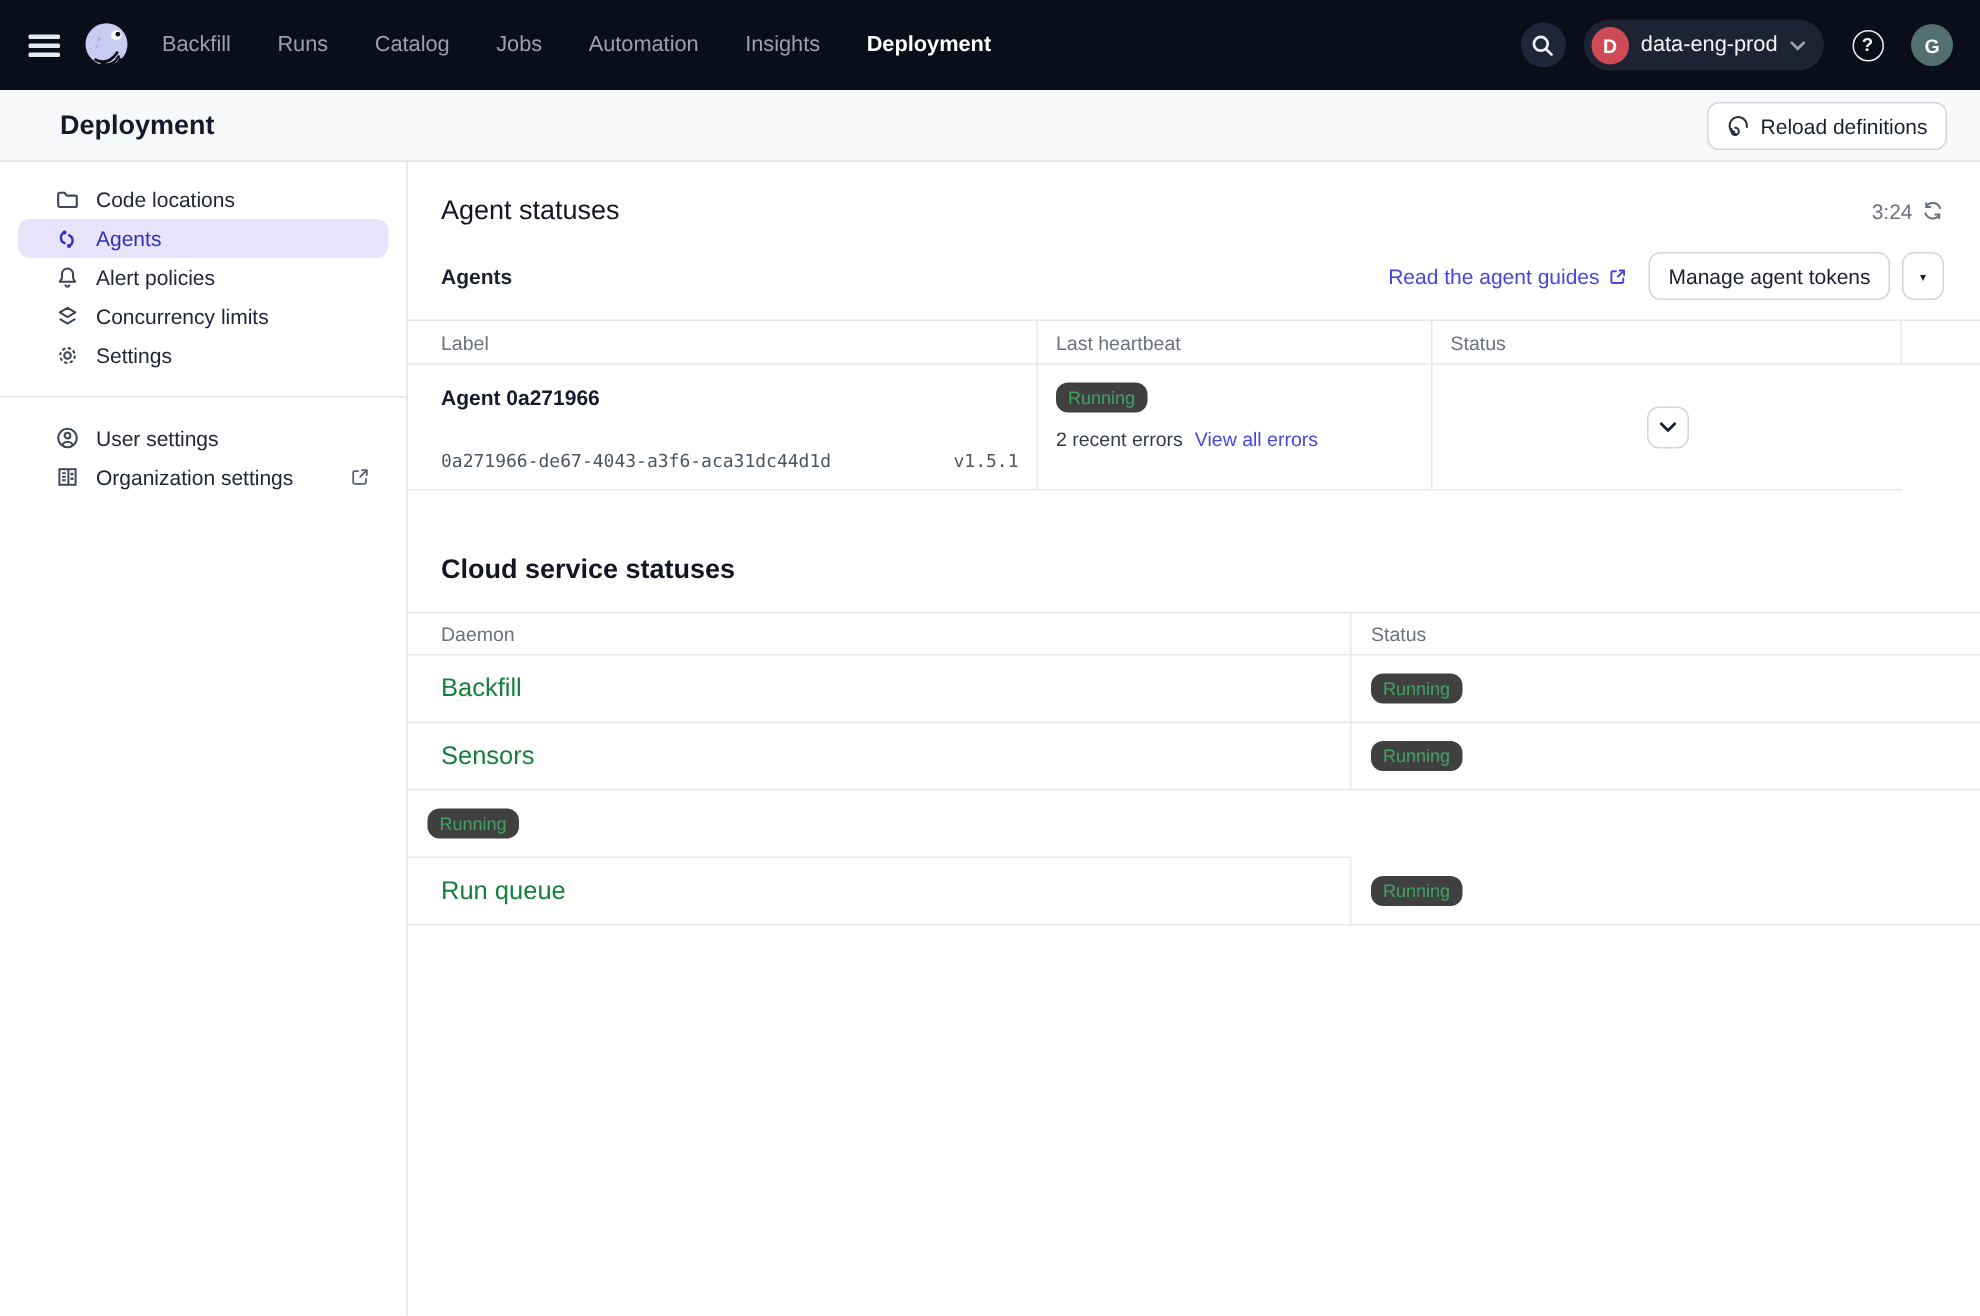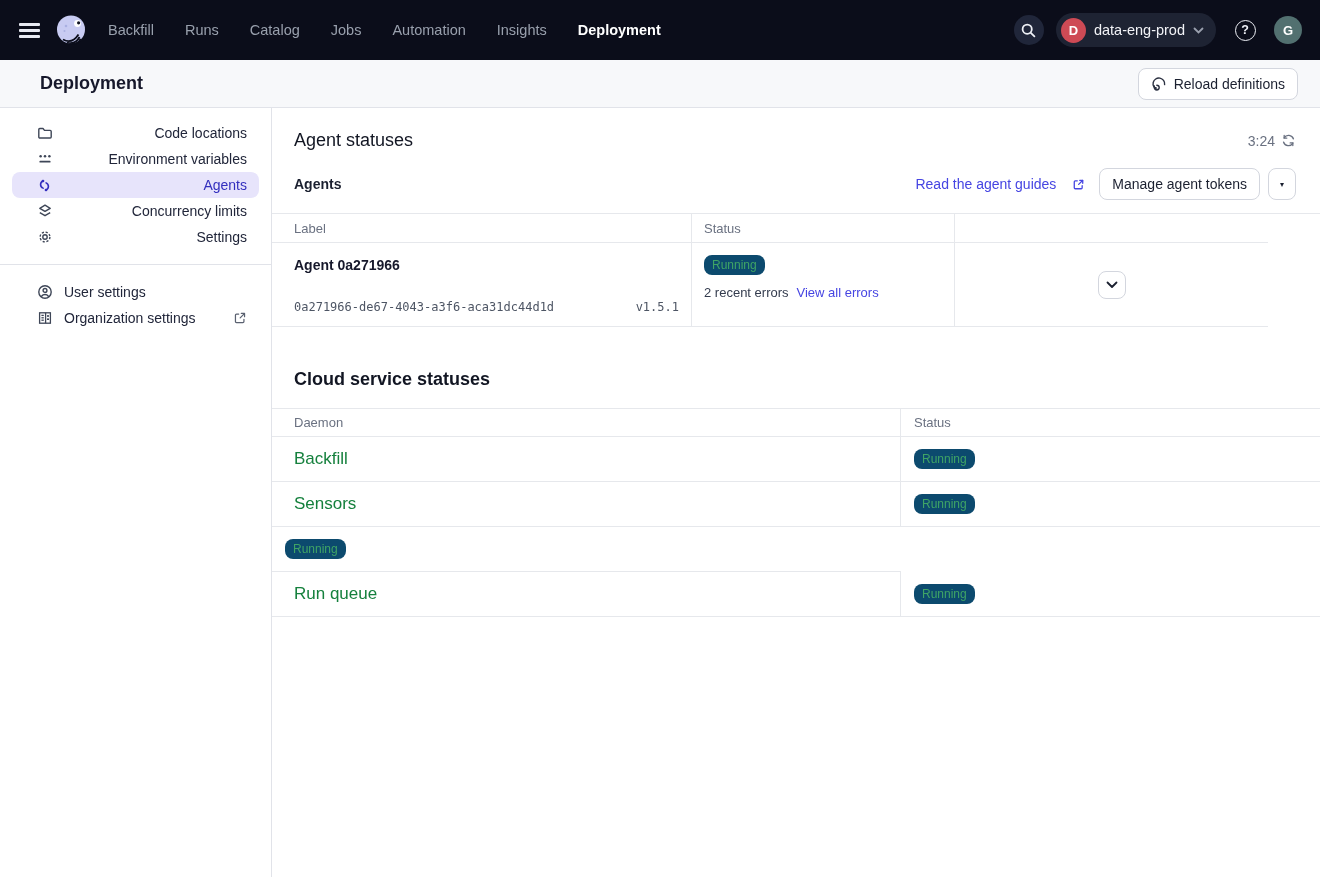--- a/index.html
+++ b/index.html
@@ -33,60 +33,60 @@
   
   .content { display:flex; height:769px; }
   .sidebar { width:272px; min-width:272px; border-right:1px solid #e1e3e9; padding-top:12px; }
   .side-item { height:26px; display:flex; align-items:center; gap:11px; padding:0 12px 0 24px; margin:0 12px 0 12px; border-radius:8px; font-size:14px; color:#21263a; cursor:pointer; }
   .side-item .ic { width:17px; height:17px; color:#3e4657; display:flex; align-items:center; justify-content:center; flex:0 0 17px; }
   .side-item.active { background:#e7e4fb; color:#332fbe; }
   .side-item.active .ic { color:#332fbe; }
   .side-item .grow { flex:1; }
   .side-item .ext { color:#5a6170; }
   .side-divider { border:none; border-top:1px solid #e1e3e9; margin:14px 0 14px 0; }
-  .side-list .side-item { margin-top:0;justify-content:space-between; }
+  .side-list .side-item { margin-top:0; }
   .side-list .side-item:not(:first-child) { margin-top:0; }
   .side-list .side-item, .side-foot .side-item { height:26px; }
   .side-list > * , .side-foot > * { margin-bottom:0; }
   .side-list .side-item { margin-bottom:0; }
   .side-list { display:flex; flex-direction:column; gap:0; }
   .side-list .side-item { flex:none; }
   .side-list .side-item, .side-foot .side-item { padding-top:0; padding-bottom:0; }
   .side-list .side-item { height:26px; }
   .side-list .side-item { margin-top:0; }
   .side-list .side-item:nth-child(n) { margin-bottom:0; }
   .side-list .side-item { line-height:26px; }
 
   main { flex:1; }
   .sect-row { display:flex; align-items:center; margin:22px 24px 0 22px; }
   .sect-row h2 { font-size:18px; font-weight:400; color:#121623; }
   .sect-row .spacer { flex:1; }
   .countdown { display:flex; align-items:center; gap:6px; color:#6a7181; font-size:14px; }
   .toolbar { display:flex; align-items:center; margin:17px 24px 13px 22px; }
   .toolbar .label { font-size:14px; font-weight:700; color:#1b2030; }
   .toolbar .spacer { flex:1; }
-  .link { background:none; border:none; font-family:inherit; font-size:14px; color:#4645e2; cursor:pointer; display:flex; align-items:center; gap:16px; padding:0; }
+  .link { background:none; border:none; font-family:inherit; font-size:14px; color:#4645e2; cursor:pointer; display:flex; align-items:center; gap:6px; padding:0; }
   .toolbar .btn { margin-left:14px; }
   .caret-btn { width:28px; height:32px; margin-left:8px; background:#fff; border:1px solid #d3d6de; border-radius:8px; cursor:pointer; color:#1b2030; font-size:8px; display:flex; align-items:center; justify-content:center; }
 
   
   .thead { color:#6a7181; font-size:13px; }
   .agent-table { border-top:1px solid #e6e8ec; }
   .agent-grid { display:grid; grid-template-columns:420px 263px 313px 1fr; }
   .agent-grid > div { border-bottom:1px solid #e6e8ec; }
   .agent-grid > div.cl { border-right:1px solid #e6e8ec; }
   .agent-grid .hcell { height:29px; display:flex; align-items:center; padding:0 12px; }
   .agent-grid .hcell.first { padding-left:22px; }
   .cell { padding:12px 12px 12px 12px; }
   .cell.first { padding-left:22px; }
   .agent-name { font-size:14px; font-weight:700; color:#16182b; margin-top:2px; }
   .agent-sub { display:flex; justify-content:space-between; align-items:baseline; margin-top:27px; font-size:12px; color:#4d5564; }
   .hb-rel { font-size:14px; color:#1b2030; margin-top:2px; }
   .hb-ts { font-size:12px; color:#4d5564; margin-top:9px; }
-  .badge { display:inline-block; background:#0c4a6e; color:#3fa465; font-size:12px; padding:3px 8px; border-radius:8px; }
+  .badge { display:inline-block; background:#404040; color:#3fa465; font-size:12px; padding:3px 8px; border-radius:8px; }
   .status-errors { margin-top:10px; font-size:13px; color:#333b4d; display:flex; gap:8px; align-items:baseline; }
   .status-errors .link { font-size:13px; }
   .expand-cell { display:flex; align-items:center; justify-content:center; }
   .expand-btn { width:28px; height:28px; background:#fff; border:1px solid #d3d6de; border-radius:8px; cursor:pointer; display:flex; align-items:center; justify-content:center; color:#1b2030; }
 
   .cloud-title { margin:42px 24px 18px 22px; font-size:18px; font-weight:700; color:#121623; }
   .cloud-table { border-top:1px solid #e6e8ec; }
   .cloud-grid { display:grid; grid-template-columns:629px 1fr; }
   .cloud-grid > div { border-bottom:1px solid #e6e8ec; }
   .cloud-grid > div.cl { border-right:1px solid #e6e8ec; }
@@ -170,41 +170,39 @@
   <aside class="sidebar">
     <nav class="side-list">
       <div class="side-item">
         <span class="ic">
           <svg width="16" height="16" viewBox="0 0 16 16" fill="none" stroke="currentColor" stroke-width="1.4" stroke-linejoin="round">
               <path d="M1.8 4.5 a1 1 0 0 1 1 -1 h3.2 l1.5 1.9 h5.7 a1 1 0 0 1 1 1 v5.6 a1 1 0 0 1 -1 1 H2.8 a1 1 0 0 1 -1 -1 z"></path>
             </svg>
         </span>
         <span>Code locations</span>
       </div>
-      <div class="side-item">
-        <span class="ic">
-          <svg width="16" height="16" viewBox="0 0 16 16" fill="currentColor">
-              <circle cx="3.6" cy="5.2" r="1.25"></circle>
-              <circle cx="8" cy="5.2" r="1.25"></circle>
-              <circle cx="12.4" cy="5.2" r="1.25"></circle>
-              <rect x="2.4" y="9.8" width="11.2" height="1.7" rx="0.85"></rect>
-            </svg>
-        </span>
-        <span>Environment variables</span>
-      </div>
       <div class="side-item active">
         <span class="ic">
           <svg width="15" height="15" viewBox="0 0 16 16" fill="none" stroke="currentColor" stroke-width="1.7" stroke-linecap="round">
               <path d="M6.3 3.2 a4.1 4.1 0 0 0 0.2 7.6"></path>
               <path d="M9.7 5.2 a4.1 4.1 0 0 1 -0.2 7.6"></path>
               <circle cx="6.4" cy="3.2" r="0.6" fill="currentColor"></circle>
               <circle cx="9.6" cy="12.8" r="0.6" fill="currentColor"></circle>
             </svg>
         </span>
         <span>Agents</span>
+      </div>
+      <div class="side-item">
+        <span class="ic">
+          <svg width="16" height="16" viewBox="0 0 16 16" fill="none" stroke="currentColor" stroke-width="1.4" stroke-linejoin="round">
+              <path d="M8 2 a3.7 3.7 0 0 1 3.7 3.7 v2.8 l1.4 2.3 H2.9 l1.4 -2.3 V5.7 A3.7 3.7 0 0 1 8 2 z"></path>
+              <path d="M6.7 13.2 a1.4 1.4 0 0 0 2.6 0" stroke-linecap="round"></path>
+            </svg>
+        </span>
+        <span>Alert policies</span>
       </div>
       <div class="side-item">
         <span class="ic">
           <svg width="16" height="16" viewBox="0 0 16 16" fill="none" stroke="currentColor" stroke-width="1.4" stroke-linejoin="round">
               <path d="M8 2.2 l5.2 3.1 L8 8.4 L2.8 5.3 z"></path>
               <path d="M2.8 9.6 L8 12.7 l5.2 -3.1"></path>
             </svg>
         </span>
         <span>Concurrency limits</span>
       </div>
@@ -289,20 +287,21 @@
         <span>Manage agent tokens</span>
       </button>
       <button class="caret-btn">
         <span>▾</span>
       </button>
     </div>
 
     <div class="agent-table">
       <div class="agent-grid thead">
         <div class="hcell first cl">Label</div>
+        <div class="hcell cl">Last heartbeat</div>
         <div class="hcell cl">Status</div>
         <div class="hcell"></div>
       </div>
       <div class="agent-grid">
         <div class="cell first cl">
           <div class="agent-name">Agent 0a271966</div>
           <div class="agent-sub mono">
             <span>0a271966-de67-4043-a3f6-aca31dc44d1d</span>
             <span>v1.5.1</span>
           </div>

